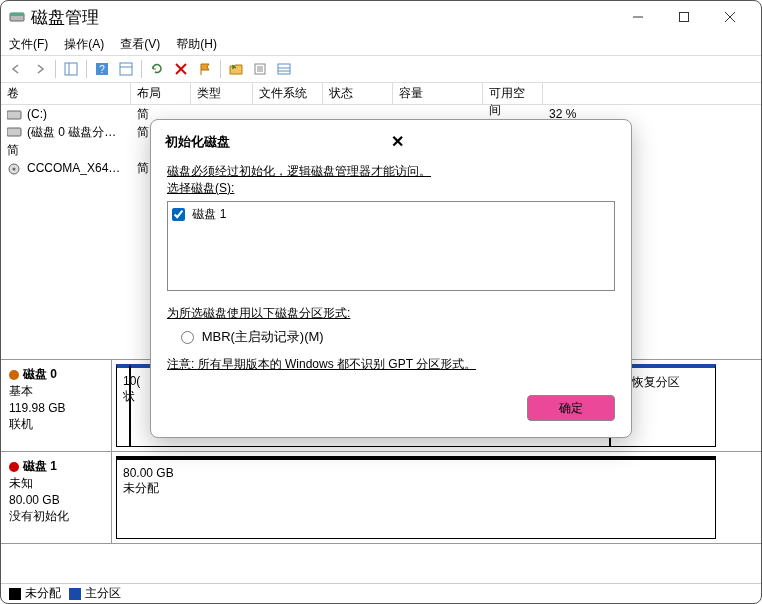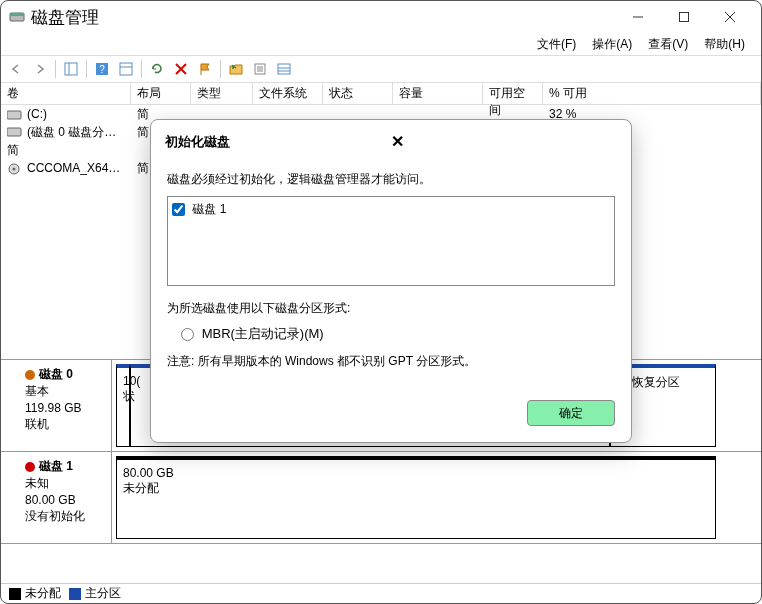--- a/index.html
+++ b/index.html
@@ -4,63 +4,63 @@
 <style>
   * { box-sizing: border-box; margin: 0; padding: 0; }
   body { font-family: "Segoe UI", "Microsoft YaHei", sans-serif; font-size: 12px; background: #fff; width: 762px; height: 604px; overflow: hidden; border: 1px solid #555; border-radius: 8px; display: flex; flex-direction: column; }
   
   .titlebar { height: 32px; display: flex; align-items: center; padding: 0 8px; }
   .titlebar .icon { width: 16px; height: 16px; margin-right: 6px; }
   .titlebar .title { flex: 1; font-size: 17px; }
   .titlebar .winctrls { display: flex; gap: 0; }
   .titlebar .winctrls div { width: 46px; height: 32px; display: flex; align-items: center; justify-content: center; color: #333; }
   
-  .menubar { height: 22px; display: flex; align-items: center; padding: 0 8px; justify-content: flex-end; }
+  .menubar { height: 22px; display: flex; align-items: center; padding: 0 0; }
   .menubar span { padding: 2px 8px; }
   
   .toolbar { height: 28px; display: flex; align-items: center; padding: 0 4px; gap: 2px; border-top: 1px solid #ddd; border-bottom: 1px solid #ddd; }
   .toolbar .tbtn { width: 22px; height: 22px; display: flex; align-items: center; justify-content: center; }
   .toolbar .sep { width: 1px; height: 18px; background: #ccc; margin: 0 2px; }
   
   .content { flex: 1; display: flex; flex-direction: column; position: relative; }
   
   .listheader { display: flex; height: 22px; background: #fff; border-bottom: 1px solid #ddd; }
   .listheader div { border-right: 1px solid #ddd; padding: 2px 6px; font-size: 12px; }
   
   .listbody { height: 254px; overflow: auto; }
   .row { display: flex; height: 18px; align-items: center; }
   .row .cell { padding: 0 6px; overflow: hidden; white-space: nowrap; text-overflow: ellipsis; }
   .rowicon { width: 16px; height: 12px; display: inline-block; vertical-align: middle; margin-right: 4px; }
   
   .graphical { flex: 1; border-top: 1px solid #999; overflow: auto; }
   .diskrow { display: flex; border-bottom: 1px solid #999; min-height: 92px; }
-  .diskinfo { width: 111px; border-right: 1px solid #999; padding: 6px 24px; font-size: 12px; line-height: 1.4; }
+  .diskinfo { width: 111px; border-right: 1px solid #999; padding: 6px 8px; font-size: 12px; line-height: 1.4; }
   .diskinfo .diskname { font-weight: bold; }
   .diskparts { flex: 1; display: flex; padding: 4px; gap: 0; }
   .part { border: 1px solid #000; padding: 6px; font-size: 12px; display: flex; flex-direction: column; justify-content: flex-start; position: relative; }
   .part.blueborder { border-top: 4px solid #1a4aa8; }
   .part.blackborder { border-top: 4px solid #000; }
   
   .legend { height: 20px; display: flex; align-items: center; padding: 0 8px; gap: 8px; border-top: 1px solid #ccc; }
   .legend .sw { width: 12px; height: 12px; display: inline-block; margin-right: 4px; vertical-align: middle; }
   
   
   .overlay { position: absolute; top: 0; left: 0; right: 0; bottom: 0; display: flex; align-items: flex-start; justify-content: center; }
   .dialog { width: 482px; background: #fff; border: 1px solid #999; border-radius: 8px; box-shadow: 0 8px 24px rgba(0,0,0,0.25); margin-top: 36px; margin-left: 20px; }
   .dlgtitle { display: flex; align-items: center; padding: 10px 14px 4px; }
   .dlgtitle span { flex: 1; font-size: 13px; font-weight: bold; }
   .dlgtitle .close { font-size: 16px; cursor: pointer; padding: 2px 6px; }
   .dlgbody { padding: 6px 16px 14px; font-size: 12px; }
-  .dlgbody p { margin: 8px 0; }
+  .dlgbody p { margin: 0 0; text-decoration: underline; }
   .selectbox { border: 1px solid #888; height: 90px; margin: 4px 0 14px; padding: 4px; overflow: auto; }
   .selectbox label { display: block; }
   .radiogroup { margin: 4px 0 10px 14px; }
   .radiogroup label { display: block; margin: 6px 0; font-size: 13px; }
   .dlgbtns { display: flex; justify-content: flex-end; gap: 10px; padding: 8px 16px 16px; }
-  .dlgbtns button { width: 88px; height: 26px; border: 1px solid #888; background: #86efac; border-radius: 4px; font-size: 12px; }
+  .dlgbtns button { width: 88px; height: 26px; border: 1px solid #888; background: #ec4899; border-radius: 4px; font-size: 12px; }
   input[type=radio], input[type=checkbox] { vertical-align: middle; margin-right: 4px; accent-color: #0067c0; }
   
   .statusdot { width: 10px; height: 10px; border-radius: 50%; display: inline-block; margin-right: 4px; vertical-align: middle; }
 </style>
 </head>
 <body>
 
 <div class="titlebar">
   <span class="icon">
     <svg viewBox="0 0 16 16">
@@ -172,21 +172,20 @@
 <div class="content">
 
   <div class="listheader">
     <div style="width:130px">卷</div>
     <div style="width:60px">布局</div>
     <div style="width:62px">类型</div>
     <div style="width:70px">文件系统</div>
     <div style="width:70px">状态</div>
     <div style="width:90px">容量</div>
     <div style="width:60px">可用空间</div>
-    <div style="flex:1">% 可用</div>
   </div>
   <div class="listbody" id="volume-list">
       <div class="row">
         <div class="cell" style="width:130px"><span class="rowicon"><svg width="16" height="12">
               <rect x="0" y="2" width="14" height="8" rx="1" fill="#ccc" stroke="#666"></rect>
             </svg></span>(C:)</div>
         <div class="cell" style="width:60px">简</div>
         <div class="cell" style="width:62px"></div>
         <div class="cell" style="width:70px"></div>
         <div class="cell" style="width:70px"></div>
@@ -272,20 +271,21 @@
   </div>
 
   <div class="overlay">
     <div class="dialog">
       <div class="dlgtitle">
         <span>初始化磁盘</span>
         <span class="close">✕</span>
       </div>
       <div class="dlgbody">
         <p>磁盘必须经过初始化，逻辑磁盘管理器才能访问。</p>
+        <p>选择磁盘(S):</p>
         <div class="selectbox">
           <label>
             <input type="checkbox" checked="" style="">
             <span>磁盘 1</span>
           </label>
         </div>
         <p>为所选磁盘使用以下磁盘分区形式:</p>
         <div class="radiogroup">
           <label>
             <input type="radio" name="ps" style="">

